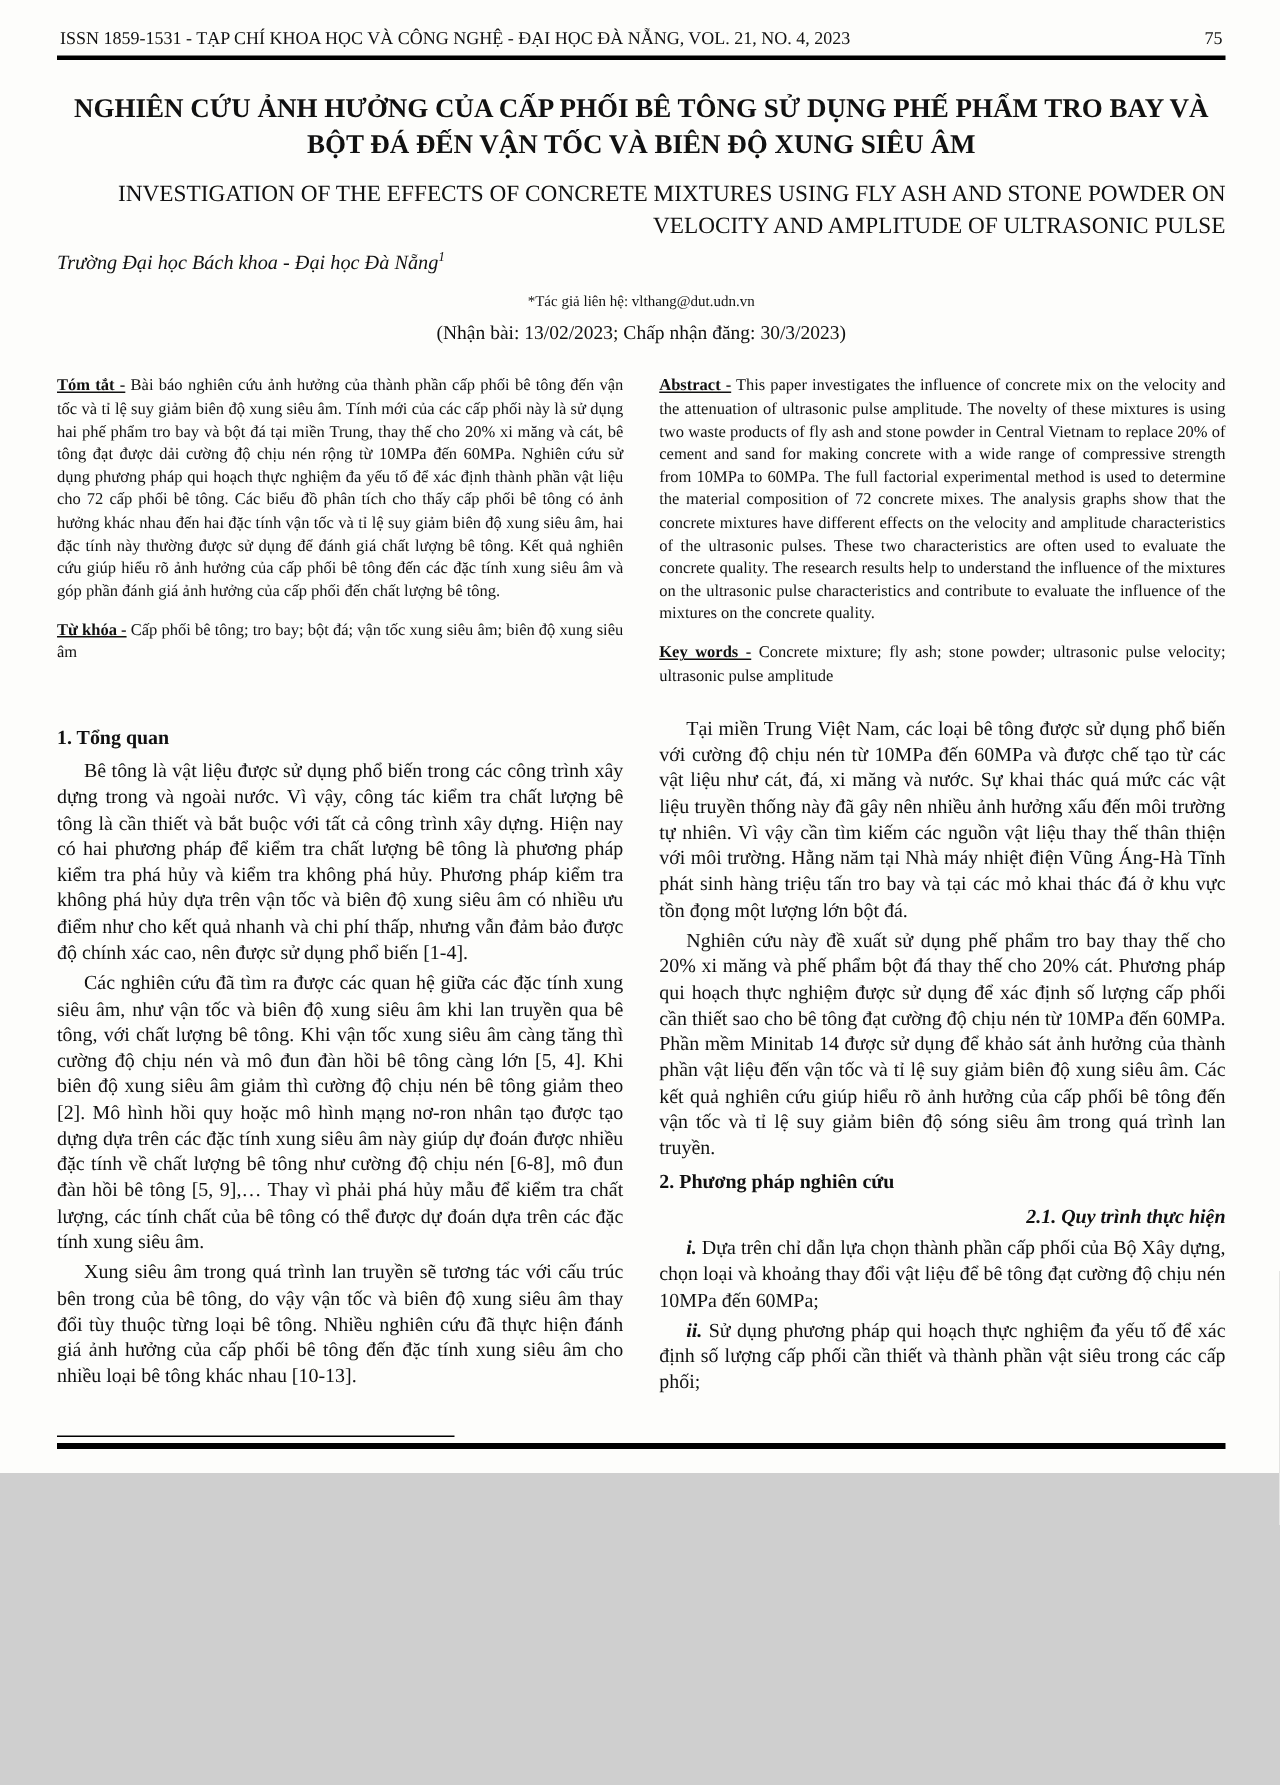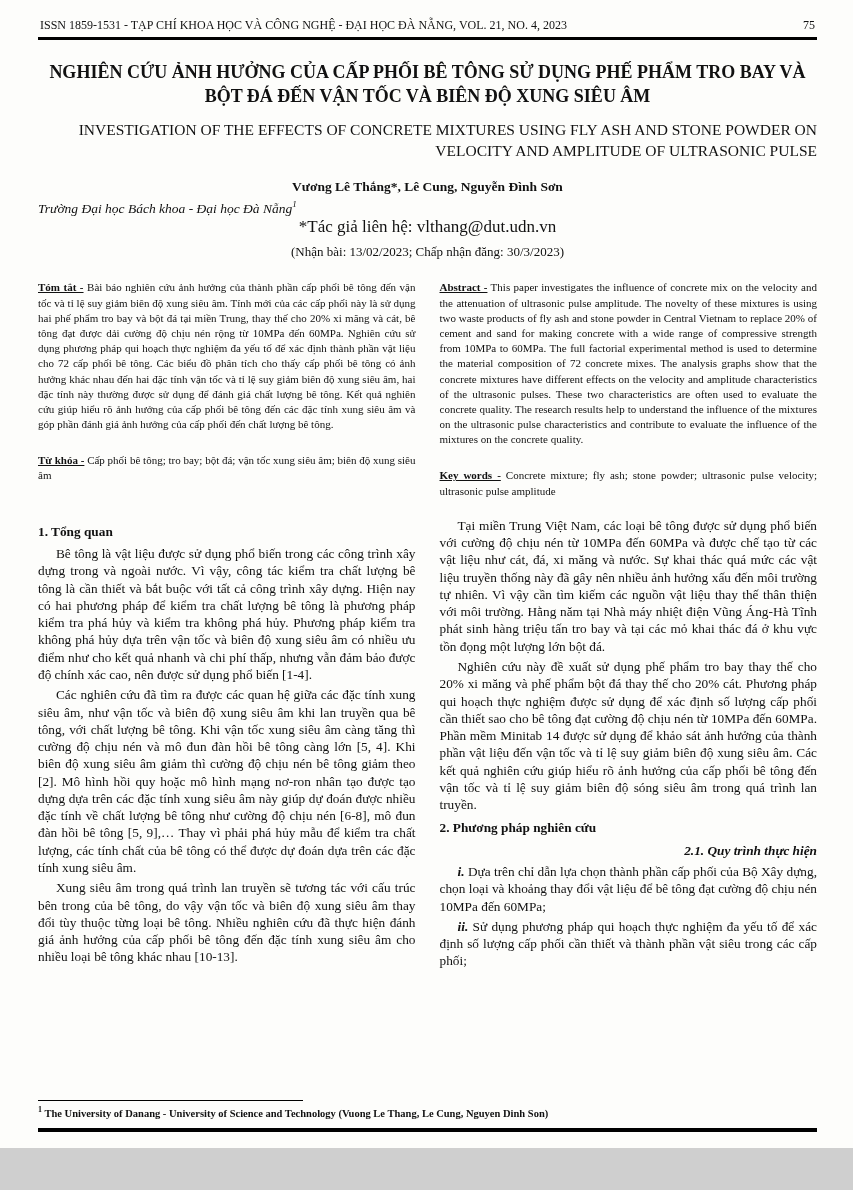--- a/index.html
+++ b/index.html
@@ -1,34 +1,34 @@
 <!DOCTYPE html>
 <html><head>
 <meta charset="utf-8">
 <style>
   * { margin:0; padding:0; box-sizing:border-box; }
   html,body { background:#cfcfcf; }
   body { font-family:"Liberation Serif", serif; color:#111; }
   .page {
-    width:853px; height:1148px; margin:0 auto; background:#fdfdfb;
+    width:853px; height:982px; margin:0 auto; background:#fdfdfb;
     position:relative; padding:16px 36px 0 38px; overflow:hidden;
   }
   .header-row { display:flex; justify-content:space-between; align-items:flex-end;
     font-size:12px; padding:2px 2px 0 2px; }
   .header-rule { height:3px; background:#000; margin-top:4px; }
   .title-vi { text-align:center; font-weight:bold; font-size:18px; line-height:1.35; margin-top:20px; }
   .title-en { text-align:right; font-weight:normal; font-size:15.5px; line-height:1.4; margin-top:10px; }
   .authors { text-align:center; font-weight:bold; font-size:13.5px; margin-top:17px; }
   .affiliation { font-style:italic; font-size:13.5px; margin-top:4px; }
   .affiliation sup { font-size:9px; }
-  .contact { text-align:center; font-size:17px; margin-top:1px; }
+  .contact { text-align:center; font-size:10px; margin-top:13px; }
   .dates { text-align:center; font-size:13px; margin-top:7px; }
   .abstract-row { display:flex; gap:24px; margin-top:20px; }
   .abstract-row .col { flex:1; font-size:11px; line-height:1.38; text-align:justify; }
-  .abs.kw { margin-top:21px; }
+  .abs.kw { margin-top:11px; }
   .b { font-weight:bold;text-decoration:underline; }
   .bi { font-weight:bold; font-style:italic; }
   .body-row { display:flex; gap:24px; margin-top:18px; }
   .body-row .col { flex:1; font-size:13.3px; line-height:1.3; text-align:justify; }
   .sec { font-size:13.3px; font-weight:bold; margin:6px 0 5px 0; text-align:left; }
   .subsec { font-size:13.3px; font-weight:bold; font-style:italic; margin:2px 0 4px 0; text-align:right; }
   .body-p { text-indent:18px; margin-bottom:3px; }
   .footnote-area { position:absolute; left:38px; right:36px; bottom:16px; }
   .footnote-rule { width:34%; border-top:1.5px solid #000; margin-bottom:4px; }
   .footnote { font-size:10.5px; font-weight:bold; margin-bottom:10px; }
@@ -44,21 +44,20 @@
     <div class="header-row">
       <span>ISSN 1859-1531 - TẠP CHÍ KHOA HỌC VÀ CÔNG NGHỆ - ĐẠI HỌC ĐÀ NẴNG, VOL. 21, NO. 4, 2023</span>
       <span>75</span>
     </div>
     <div class="header-rule"></div>
   </header>
 
   <h1 class="title-vi">NGHIÊN CỨU ẢNH HƯỞNG CỦA CẤP PHỐI BÊ TÔNG SỬ DỤNG PHẾ PHẨM TRO BAY VÀ BỘT ĐÁ ĐẾN VẬN TỐC VÀ BIÊN ĐỘ XUNG SIÊU ÂM</h1>
   <h2 class="title-en">INVESTIGATION OF THE EFFECTS OF CONCRETE MIXTURES USING FLY ASH AND STONE POWDER ON VELOCITY AND AMPLITUDE OF ULTRASONIC PULSE</h2>
 
-  <div class="authors">Vương Lê Thắng*, Lê Cung, Nguyễn Đình Sơn</div>
   <div class="affiliation"><span>Trường Đại học Bách khoa - Đại học Đà Nẵng</span><sup>1</sup></div>
   <div class="contact">*Tác giả liên hệ: vlthang@dut.udn.vn</div>
   <div class="dates">(Nhận bài: 13/02/2023; Chấp nhận đăng: 30/3/2023)</div>
 
   <section class="abstract-row">
     <div class="col">
       <p class="abs"><span class="b">Tóm tắt -</span> <span>Bài báo nghiên cứu ảnh hưởng của thành phần cấp phối bê tông đến vận tốc và tỉ lệ suy giảm biên độ xung siêu âm. Tính mới của các cấp phối này là sử dụng hai phế phẩm tro bay và bột đá tại miền Trung, thay thế cho 20% xi măng và cát, bê tông đạt được dải cường độ chịu nén rộng từ 10MPa đến 60MPa. Nghiên cứu sử dụng phương pháp qui hoạch thực nghiệm đa yếu tố để xác định thành phần vật liệu cho 72 cấp phối bê tông. Các biểu đồ phân tích cho thấy cấp phối bê tông có ảnh hưởng khác nhau đến hai đặc tính vận tốc và tỉ lệ suy giảm biên độ xung siêu âm, hai đặc tính này thường được sử dụng để đánh giá chất lượng bê tông. Kết quả nghiên cứu giúp hiểu rõ ảnh hưởng của cấp phối bê tông đến các đặc tính xung siêu âm và góp phần đánh giá ảnh hưởng của cấp phối đến chất lượng bê tông.</span></p>
       <p class="abs kw"><span class="b">Từ khóa -</span> <span>Cấp phối bê tông; tro bay; bột đá; vận tốc xung siêu âm; biên độ xung siêu âm</span></p>
     </div>
     <div class="col">
@@ -79,17 +78,16 @@
       <p class="body-p">Nghiên cứu này đề xuất sử dụng phế phẩm tro bay thay thế cho 20% xi măng và phế phẩm bột đá thay thế cho 20% cát. Phương pháp qui hoạch thực nghiệm được sử dụng để xác định số lượng cấp phối cần thiết sao cho bê tông đạt cường độ chịu nén từ 10MPa đến 60MPa. Phần mềm Minitab 14 được sử dụng để khảo sát ảnh hưởng của thành phần vật liệu đến vận tốc và tỉ lệ suy giảm biên độ xung siêu âm. Các kết quả nghiên cứu giúp hiểu rõ ảnh hưởng của cấp phối bê tông đến vận tốc và tỉ lệ suy giảm biên độ sóng siêu âm trong quá trình lan truyền.</p>
       <h3 class="sec">2. Phương pháp nghiên cứu</h3>
       <h4 class="subsec">2.1. Quy trình thực hiện</h4>
       <p class="body-p"><span class="bi">i.</span> <span>Dựa trên chỉ dẫn lựa chọn thành phần cấp phối của Bộ Xây dựng, chọn loại và khoảng thay đổi vật liệu để bê tông đạt cường độ chịu nén 10MPa đến 60MPa;</span></p>
       <p class="body-p"><span class="bi">ii.</span> <span>Sử dụng phương pháp qui hoạch thực nghiệm đa yếu tố để xác định số lượng cấp phối cần thiết và thành phần vật siêu trong các cấp phối;</span></p>
     </div>
   </section>
 
   <footer class="footnote-area">
     <div class="footnote-rule"></div>
-    <div class="footnote"><sup>1</sup> <span>The University of Danang - University of Science and Technology (Vuong Le Thang, Le Cung, Nguyen Dinh Son)</span></div>
     <div class="bottom-rule"></div>
   </footer>
 
 </div>
 
 </body></html>

